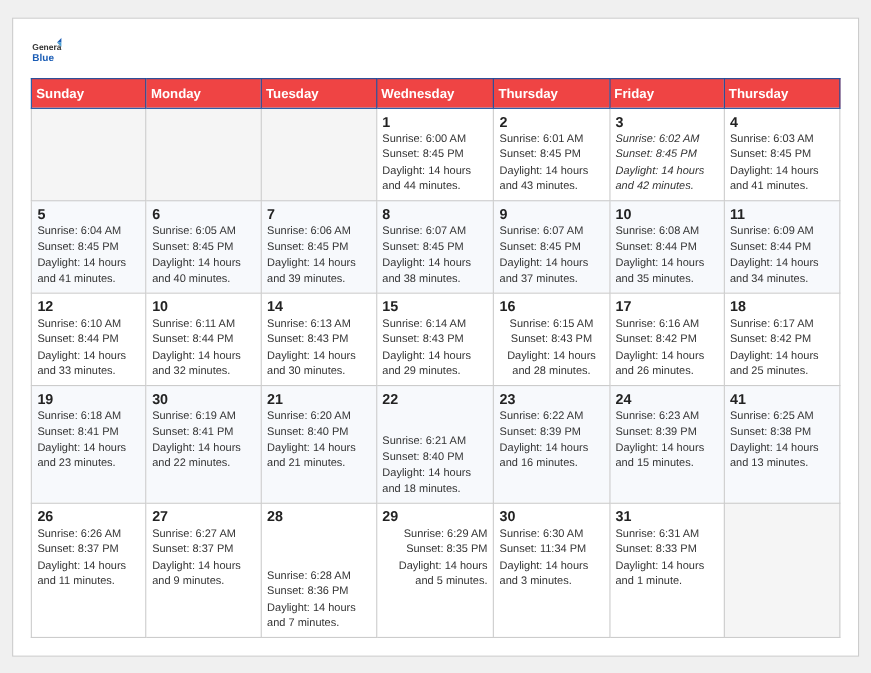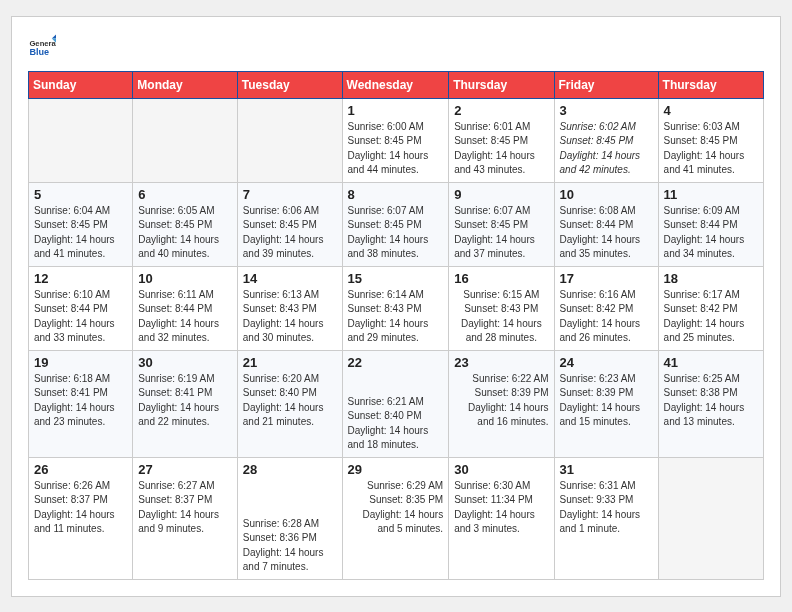--- a/index.html
+++ b/index.html
@@ -280,21 +280,21 @@
           </td>
           <td>
             <div class="day-number">22</div>
             <div class="day-info" style="white-space: pre-line; margin-top: 25px;">Sunrise: 6:21 AM
 Sunset: 8:40 PM
 Daylight: 14 hours
 and 18 minutes.</div>
           </td>
           <td>
             <div class="day-number">23</div>
-            <div class="day-info" style="white-space: pre-line; text-align: right;">Sunrise: 6:22 AM
+            <div class="day-info" style="white-space: pre-line;">Sunrise: 6:22 AM
 Sunset: 8:39 PM
 Daylight: 14 hours
 and 16 minutes.</div>
           </td>
           <td>
             <div class="day-number">24</div>
             <div class="day-info" style="white-space: pre-line;">Sunrise: 6:23 AM
 Sunset: 8:39 PM
 Daylight: 14 hours
 and 15 minutes.</div>
@@ -339,21 +339,21 @@
           <td>
             <div class="day-number">30</div>
             <div class="day-info" style="white-space: pre-line;">Sunrise: 6:30 AM
 Sunset: 11:34 PM
 Daylight: 14 hours
 and 3 minutes.</div>
           </td>
           <td>
             <div class="day-number">31</div>
             <div class="day-info" style="white-space: pre-line;">Sunrise: 6:31 AM
-Sunset: 9:33 PM
+Sunset: 8:33 PM
 Daylight: 14 hours
 and 1 minute.</div>
           </td>
           <td class="empty-cell"></td>
         </tr>
       </tbody>
   </table>
 </div>
 
 </body></html>

